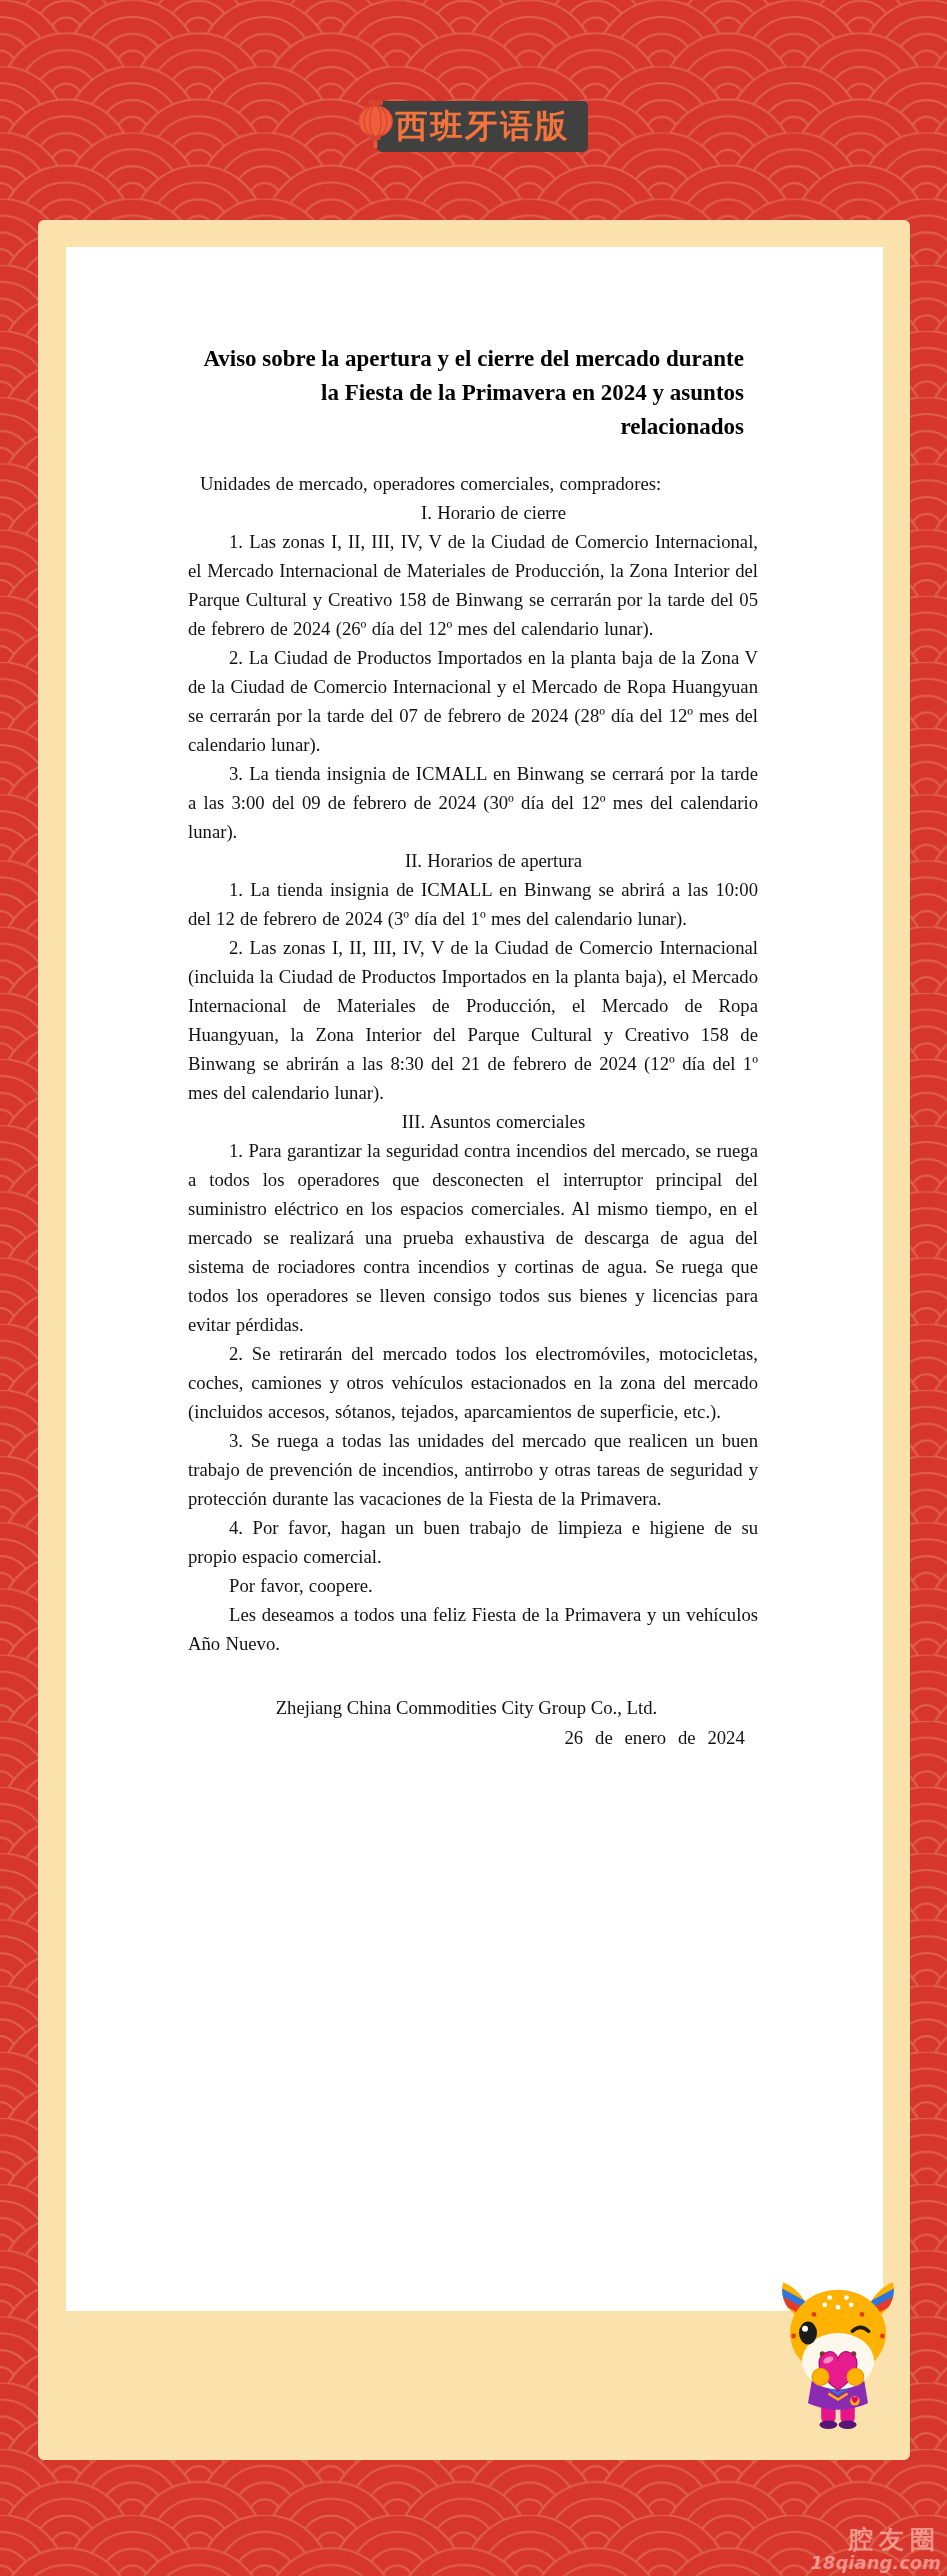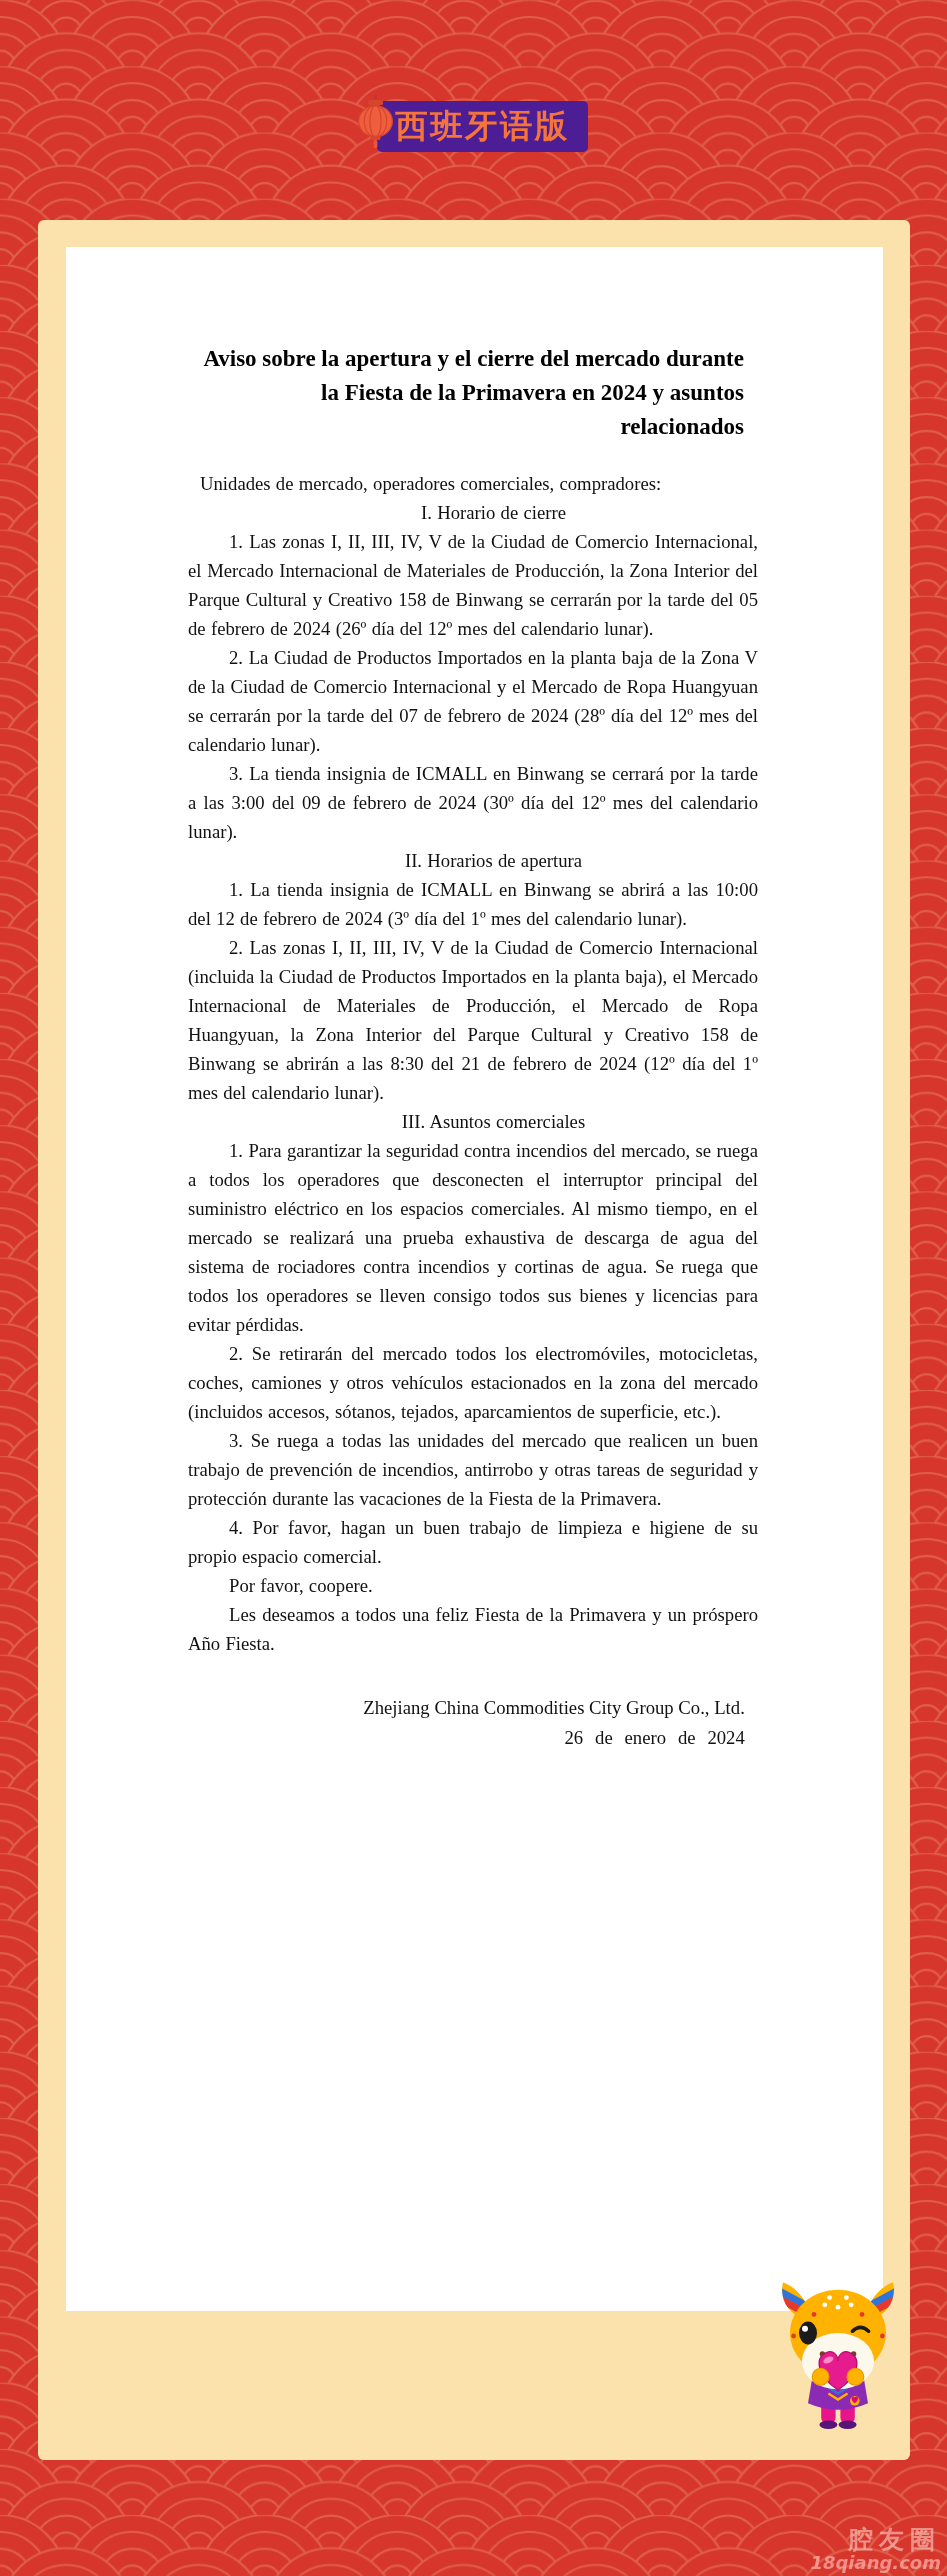--- a/index.html
+++ b/index.html
@@ -7,21 +7,21 @@
     position:relative;
     width:947px;height:2576px;
     background:#d7362c;
     overflow:hidden;
     font-family:"Liberation Serif","DejaVu Serif",serif;
   }
   .bg-pattern{position:absolute;left:0;top:0;z-index:0;display:block;}
   
   .badge{
     position:absolute;left:377px;top:101px;width:211px;height:51px;
-    background:#4c1d95;border-radius:4.8px;z-index:3;
+    background:#404040;border-radius:4.8px;z-index:3;
     display:flex;align-items:center;justify-content:center;
   }
   .badge-label{
     font-family:"DejaVu Sans","Liberation Sans",sans-serif;
     font-weight:bold;font-size:32.5px;color:#f4743b;letter-spacing:2.4px;
     line-height:1;
   }
   .lantern{position:absolute;left:355px;top:95px;width:41px;height:55px;z-index:4;}
   
   .card{
@@ -37,21 +37,21 @@
     font-weight:bold;font-size:23px;line-height:34px;text-align:right;
     max-width:542px;margin:0 auto 25px auto;color:#000;
   }
   .body-text p{
     margin:0;font-size:18.7px;line-height:29px;text-align:justify;
     text-indent:41px;word-spacing:0.6px;
   }
   .body-text p.no-indent{text-indent:0;margin-left:12px;}
   .body-text p.heading{font-weight:normal;text-align:center;}
   .sign-block{margin-top:35px;text-align:right;padding-right:13.2px;}
-  .sign-line{font-size:18.7px;line-height:30px;}
+  .sign-line{font-size:18.7px;line-height:30px;text-align:center;}
   .date-line{font-size:18.7px;line-height:30px;word-spacing:7.2px;}
   
   .mascot{position:absolute;left:778px;top:2276px;width:120px;height:153px;z-index:5;}
   
   .watermark{
     position:absolute;right:6px;bottom:3.6px;z-index:6;text-align:right;
     font-family:"DejaVu Sans","Liberation Sans",sans-serif;line-height:1.05;
   }
   .wm-cn{font-size:25px;font-weight:bold;letter-spacing:6px;color:rgba(255,219,212,0.55);}
   .wm-url{font-size:18px;font-weight:bold;font-style:italic;color:rgba(255,190,185,0.65);}
@@ -109,21 +109,21 @@
         <p>3. La tienda insignia de ICMALL en Binwang se cerrará por la tarde a las 3:00 del 09 de febrero de 2024 (30º día del 12º mes del calendario lunar).</p>
         <p class="heading">II. Horarios de apertura</p>
         <p>1. La tienda insignia de ICMALL en Binwang se abrirá a las 10:00 del 12 de febrero de 2024 (3º día del 1º mes del calendario lunar).</p>
         <p>2. Las zonas I, II, III, IV, V de la Ciudad de Comercio Internacional (incluida la Ciudad de Productos Importados en la planta baja), el Mercado Internacional de Materiales de Producción, el Mercado de Ropa Huangyuan, la Zona Interior del Parque Cultural y Creativo 158 de Binwang se abrirán a las 8:30 del 21 de febrero de 2024 (12º día del 1º mes del calendario lunar).</p>
         <p class="heading">III. Asuntos comerciales</p>
         <p>1. Para garantizar la seguridad contra incendios del mercado, se ruega a todos los operadores que desconecten el interruptor principal del suministro eléctrico en los espacios comerciales. Al mismo tiempo, en el mercado se realizará una prueba exhaustiva de descarga de agua del sistema de rociadores contra incendios y cortinas de agua. Se ruega que todos los operadores se lleven consigo todos sus bienes y licencias para evitar pérdidas.</p>
         <p>2. Se retirarán del mercado todos los electromóviles, motocicletas, coches, camiones y otros vehículos estacionados en la zona del mercado (incluidos accesos, sótanos, tejados, aparcamientos de superficie, etc.).</p>
         <p>3. Se ruega a todas las unidades del mercado que realicen un buen trabajo de prevención de incendios, antirrobo y otras tareas de seguridad y protección durante las vacaciones de la Fiesta de la Primavera.</p>
         <p>4. Por favor, hagan un buen trabajo de limpieza e higiene de su propio espacio comercial.</p>
         <p>Por favor, coopere.</p>
-        <p>Les deseamos a todos una feliz Fiesta de la Primavera y un próspero Año Fiesta.</p>
+        <p>Les deseamos a todos una feliz Fiesta de la Primavera y un vehículos Año Nuevo.</p>
       </div>
       <div class="sign-block">
         <div class="sign-line">Zhejiang China Commodities City Group Co., Ltd.</div>
         <div class="date-line">26 de enero de 2024</div>
       </div>
     </div>
   </div>
 
   <svg class="mascot" viewBox="0 0 200 255" aria-hidden="true">
     <defs>

